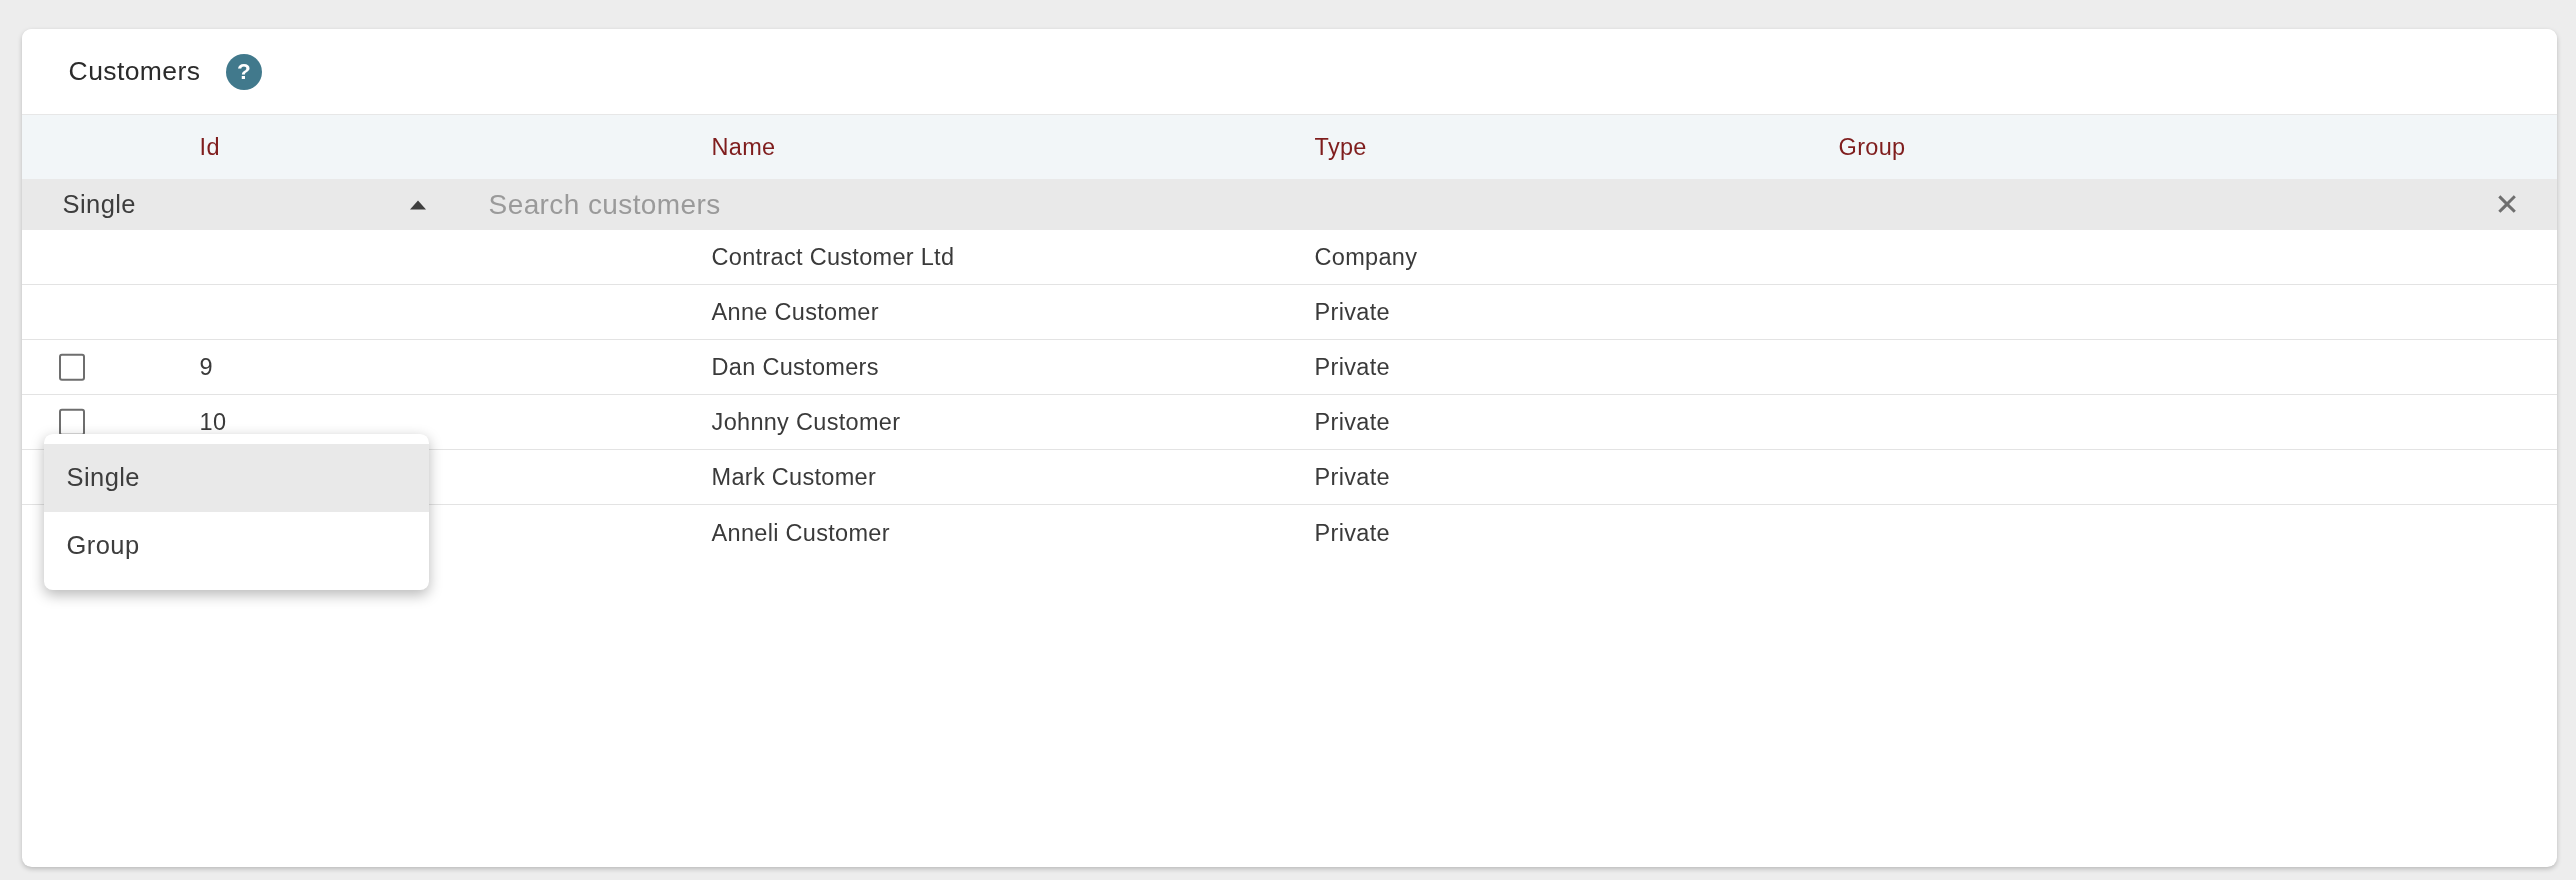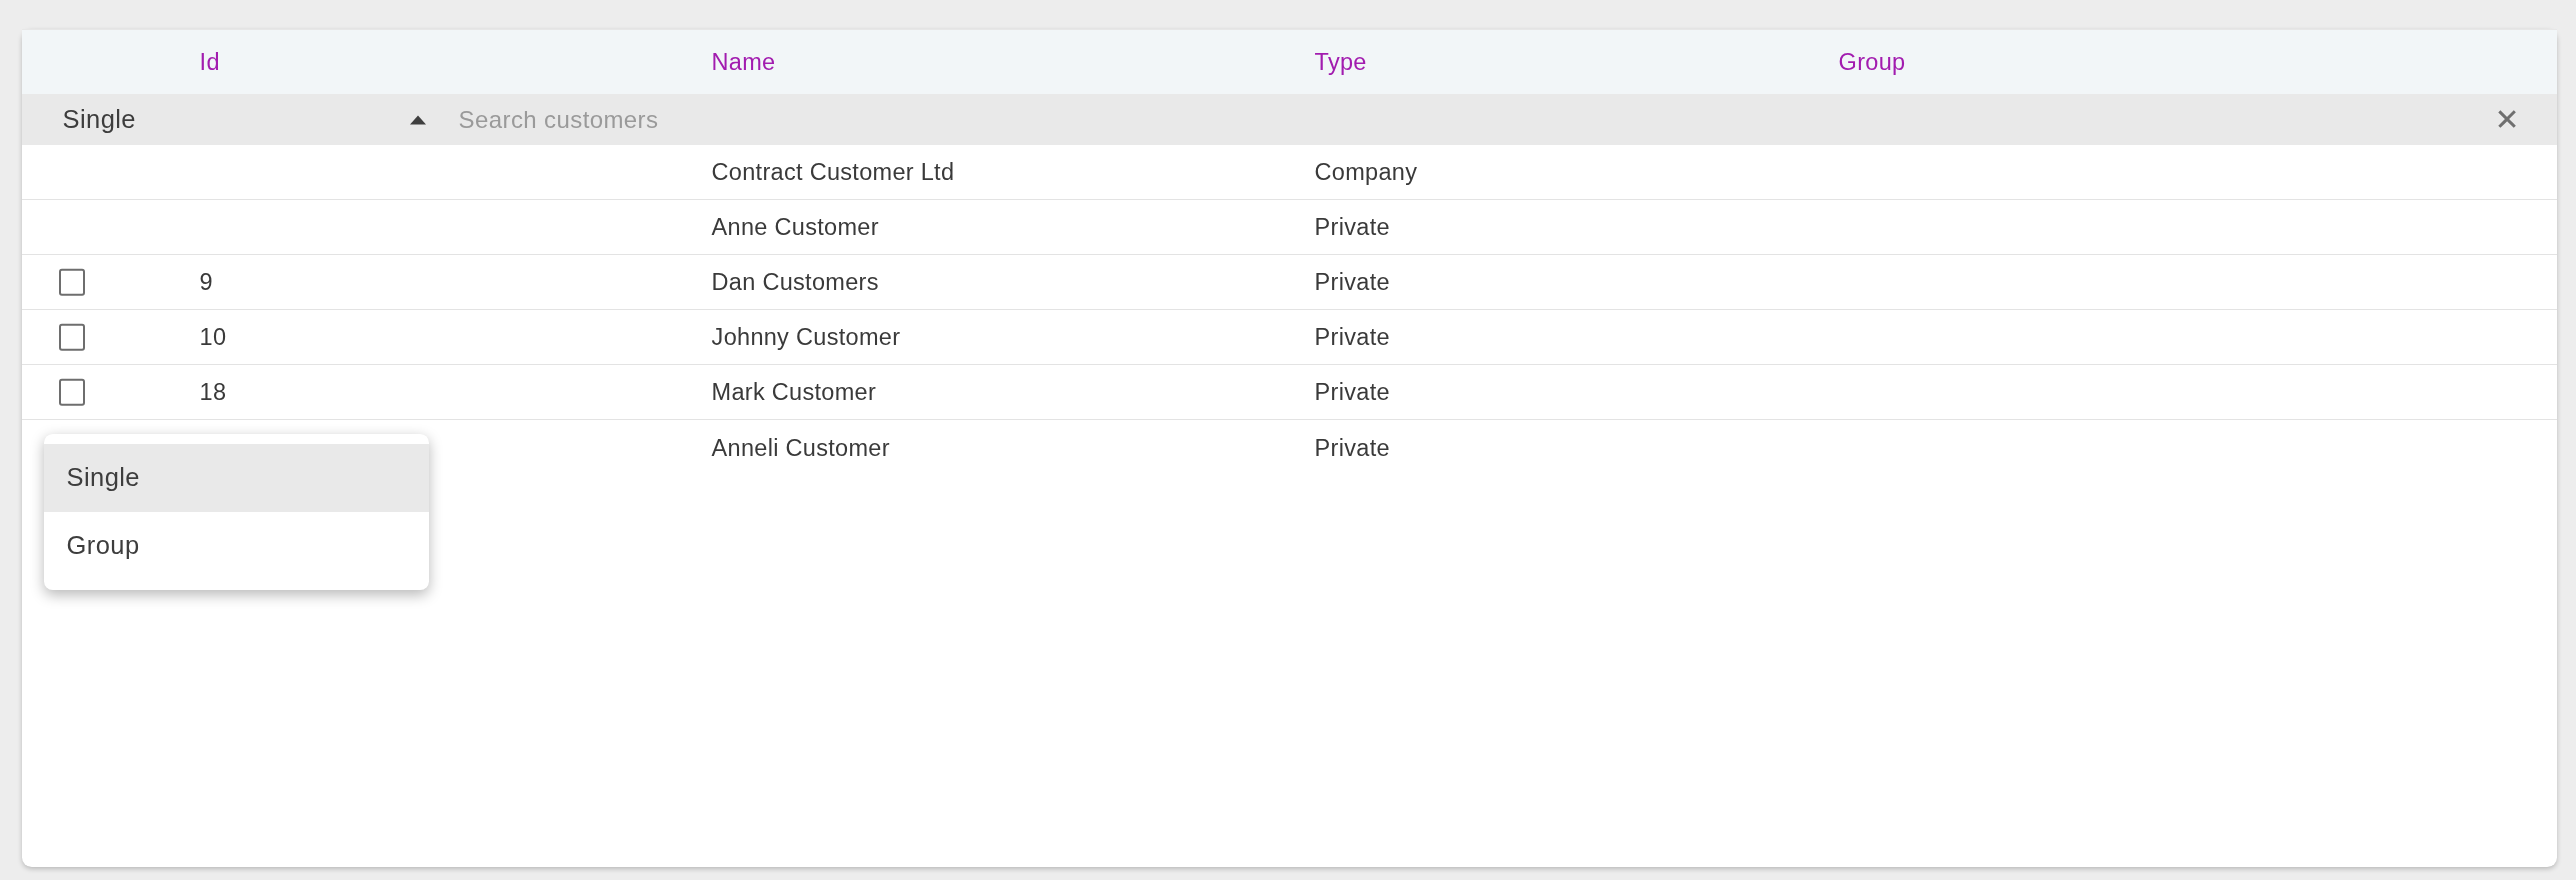--- a/index.html
+++ b/index.html
@@ -47,21 +47,21 @@
   .c-name  { position:absolute; left:690px; top:50%; transform:translateY(-50%); }
   .c-type  { position:absolute; left:1293px;top:50%; transform:translateY(-50%); }
   .c-group { position:absolute; left:1817px;top:50%; transform:translateY(-50%); }
 
   
   .thead {
     position:relative;
     height:65px;
     background:#f2f6f8;
     border-top:1px solid #e7e7e7;
-    font-size:23.5px; font-weight:500; color:#a21caf;
+    font-size:23.5px; font-weight:500; color:#7f1d1d;
     letter-spacing:0.3px;
   }
 
   
   .empty-area {
     height:213px;
     background:#f5f5f6;
     display:flex; align-items:center; justify-content:center;
   }
   .empty-area .note { font-size:23.5px; color:#8d8d8d; letter-spacing:0.3px; }
@@ -82,24 +82,24 @@
   }
   .type-select .value { font-size:25.5px; color:#3d3d3d; letter-spacing:0.4px; }
   .chevron-up {
     position:absolute; left:388px; top:50%; transform:translateY(-50%);
     width:0; height:0;
     border-left:8.8px solid transparent;
     border-right:8.8px solid transparent;
     border-bottom:9.8px solid #3f3f3f;
   }
   .search-input {
-    position:absolute; left:437px; top:0;
+    position:absolute; left:467px; top:0;
     width:1941px; height:100%;
     background:transparent; border:none; outline:none;
-    font-family:inherit; font-size:24px; color:#404040; letter-spacing:0.4px;
+    font-family:inherit; font-size:28px; color:#404040; letter-spacing:0.4px;
   }
   .search-input::placeholder { color:#9a9a9a; opacity:1; }
   .clear-icon {
     position:absolute; right:37px; top:50%; transform:translateY(-50%);
     font-size:30px; color:#6f6f6f; line-height:1;
     cursor:pointer; user-select:none;
   }
 
   
   .tbody { position:relative; }
@@ -139,20 +139,24 @@
     font-size:25.5px; color:#3d3d3d; letter-spacing:0.4px;
     cursor:pointer;
   }
   .dropdown-menu .option.active { background:#e9e9e9; }
 </style>
 </head>
 <body>
 
 <div class="card">
 
+  <div class="title-bar">
+    <span class="title">Customers</span>
+    <span class="help-icon">?</span>
+  </div>
 
   <div class="thead">
     <span class="c-id">Id</span>
     <span class="c-name">Name</span>
     <span class="c-type">Type</span>
     <span class="c-group">Group</span>
   </div>
 
 
   <div class="filter-bar">

